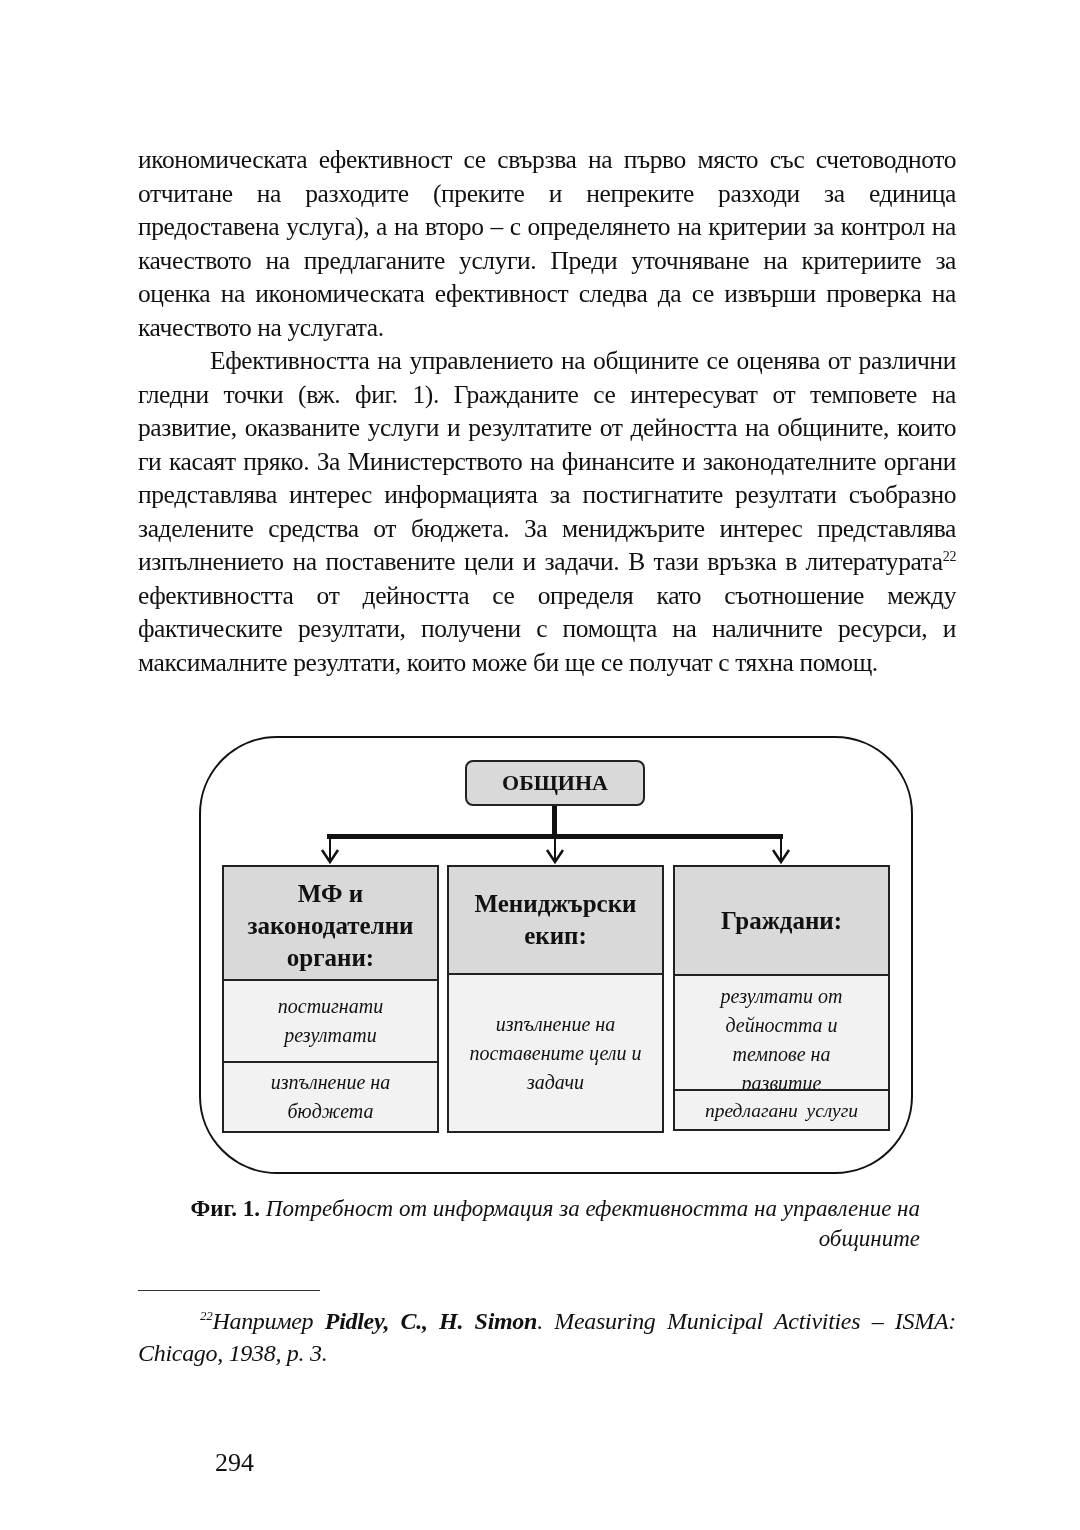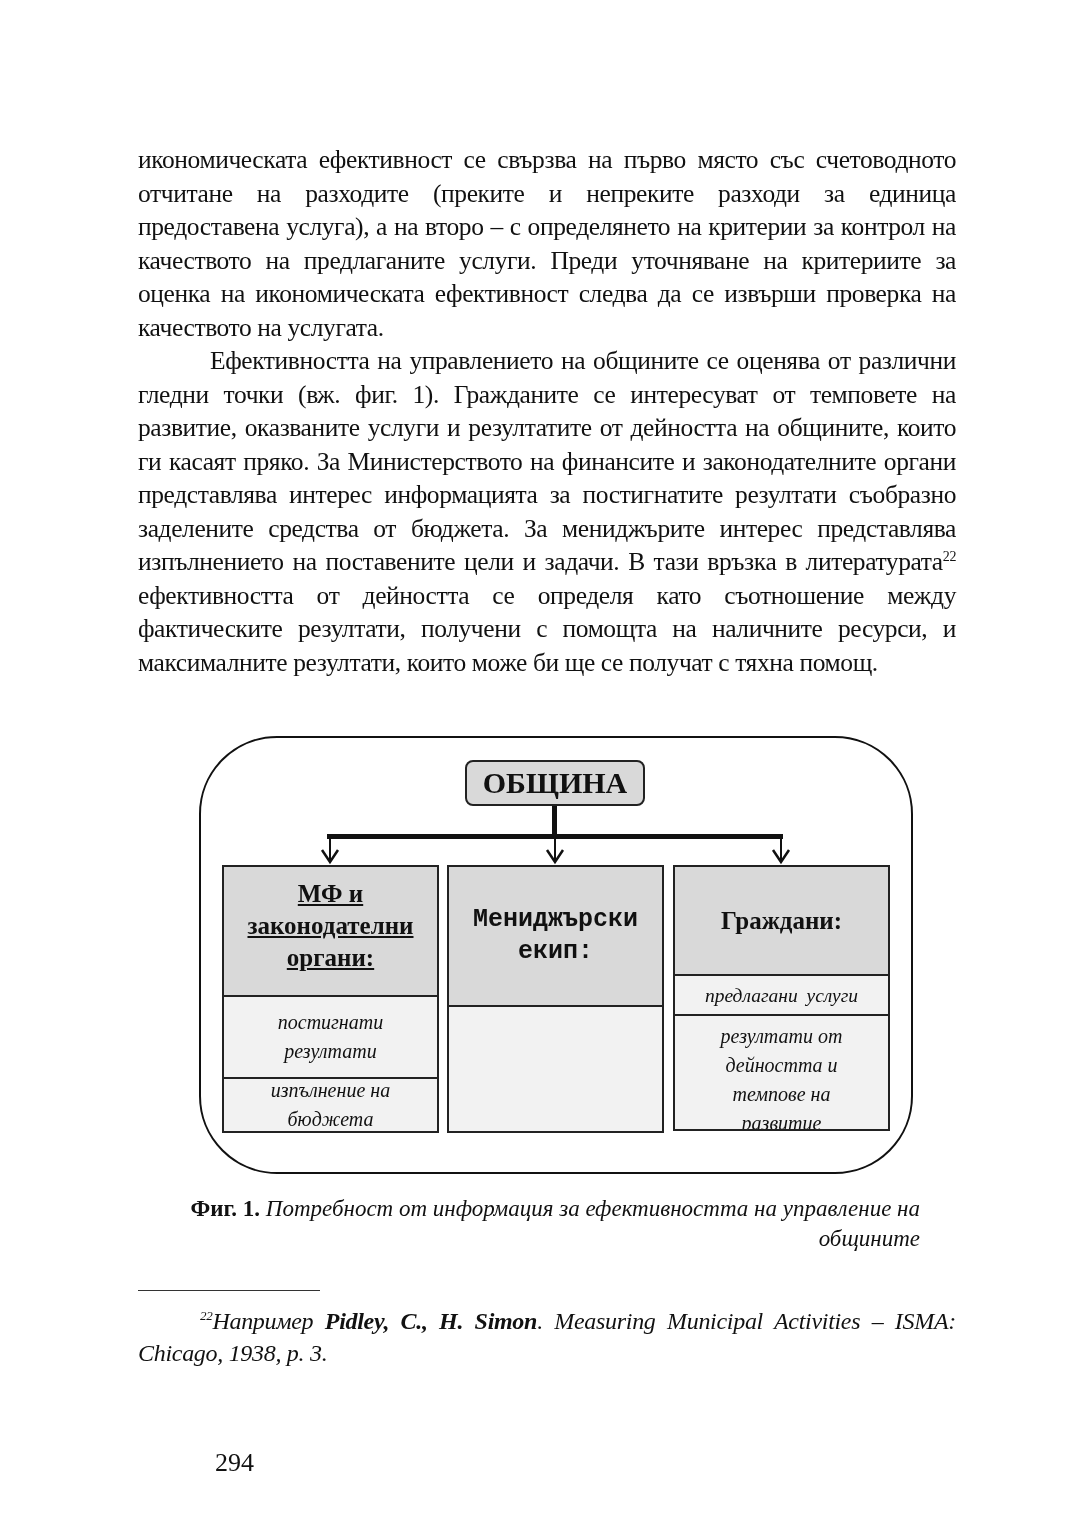--- a/index.html
+++ b/index.html
@@ -18,21 +18,21 @@
 
     
     .figure-frame {
       position: absolute; left: 199px; top: 736px; width: 714px; height: 438px;
       border: 2px solid #111; border-radius: 78px; box-sizing: border-box;
     }
     .root-box {
       position: absolute; left: 465px; top: 760px; width: 180px; height: 46px;
       background: #d9d9d9; border: 2px solid #222; border-radius: 8px;
       box-sizing: border-box; display: flex; align-items: center; justify-content: center;
-      font-weight: bold; font-size: 30px;
+      font-weight: bold; font-size: 22px;
     }
     .connector { position: absolute; background: #111; }
     .col {
       position: absolute; top: 865px; border: 2px solid #222; box-sizing: border-box;
       background: #f2f2f2; display: flex; flex-direction: column;
     }
     .col-head {
       background: #d9d9d9; border-bottom: 2px solid #222; display: flex;
       align-items: center; justify-content: center; text-align: center;
       font-weight: bold; font-size: 25px; line-height: 32px; overflow: hidden;
@@ -80,33 +80,34 @@
 <div class="connector" style="left:780px; top:836px; width:2px; height:24px;"></div>
 <svg style="position:absolute;left:0;top:0" width="1080" height="1530">
   <g stroke="#111" stroke-width="2.5" fill="none">
     <polyline points="322,850 330,862 338,850"></polyline>
     <polyline points="547,850 555,862 563,850"></polyline>
     <polyline points="773,850 781,862 789,850"></polyline>
   </g>
 </svg>
 
 <div class="col" style="left:222px; width:217px; height:268px;">
-  <div class="col-head" style="height:106px; padding:6px 10px 16px;text-decoration:underline;">МФ и законодателни органи:</div>
+  <div class="col-head" style="height:106px; padding:6px 10px 0;">МФ и законодателни органи:</div>
   <div class="col-cell" style="height:80px;">постигнати резултати</div>
   <div class="col-cell" style="flex:1;">изпълнение на бюджета</div>
 </div>
 
 <div class="col" style="left:447px; width:217px; height:268px;">
-  <div class="col-head" style="height:106px; padding:16px 14px;font-family:Liberation Mono, monospace;">Мениджърски екип:</div>
+  <div class="col-head" style="height:106px; padding:0 14px;">Мениджърски екип:</div>
+  <div class="col-cell" style="flex:1;">изпълнение на поставените цели и задачи</div>
 </div>
 
 <div class="col" style="left:673px; width:217px; height:266px;">
   <div class="col-head" style="height:107px;">Граждани:</div>
+  <div class="col-cell" style="flex:1; align-items:flex-start; padding-top:6px; padding-left:26px; padding-right:26px;">резултати от дейността и темпове на развитие</div>
   <div class="col-cell" style="height:38px; font-size:19.5px; word-spacing:4px;">предлагани услуги</div>
-  <div class="col-cell" style="flex:1; align-items:flex-start; padding-top:6px; padding-left:26px; padding-right:26px;">резултати от дейността и темпове на развитие</div>
 </div>
 
 <div class="caption">
   <b>Фиг. 1.</b>
   <i>Потребност от информация за ефективността на управление на общините</i>
 </div>
 
 <div class="fn-rule"></div>
 <div class="footnote">
   <div class="fn-first"><sup>22</sup><span>Например </span><b>Pidley, C., H. Simon</b><span>. Measuring Municipal Activities – ISMA: Chicago, 1938, p. 3.</span></div>

